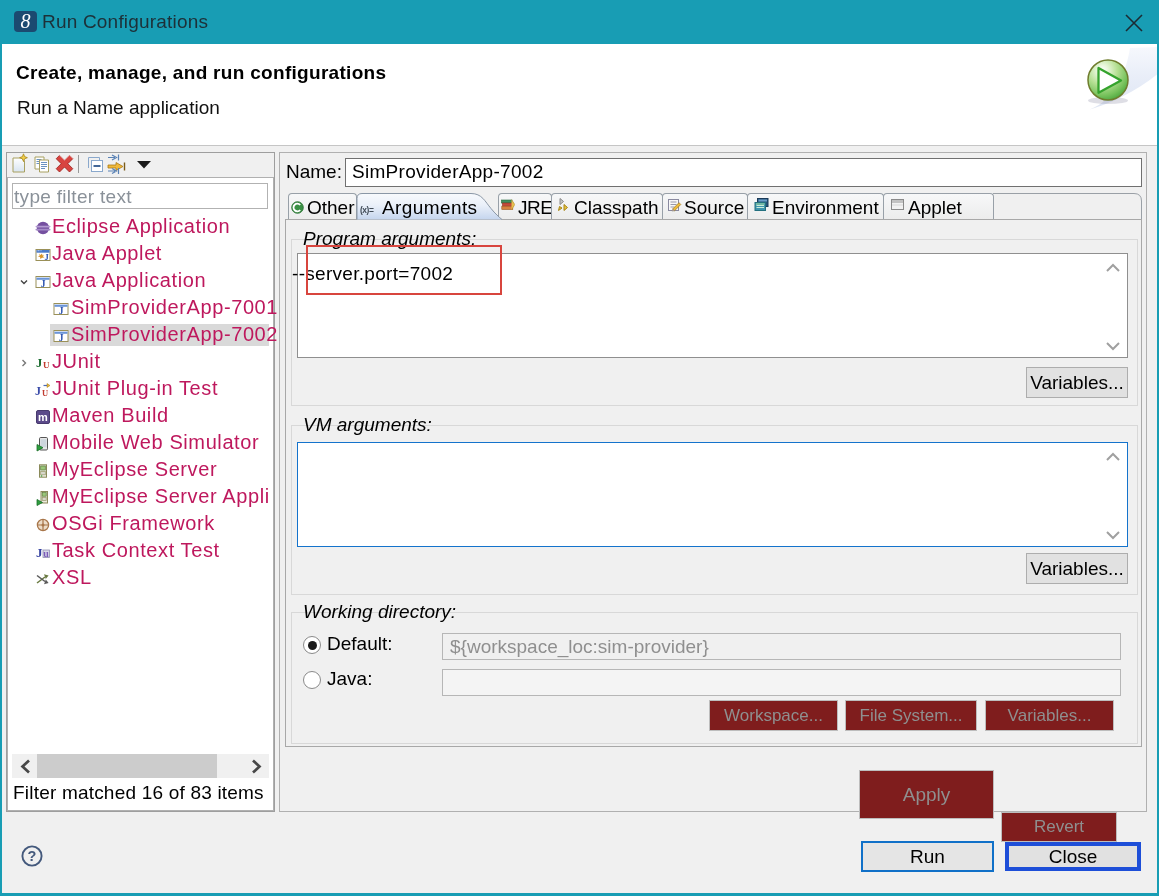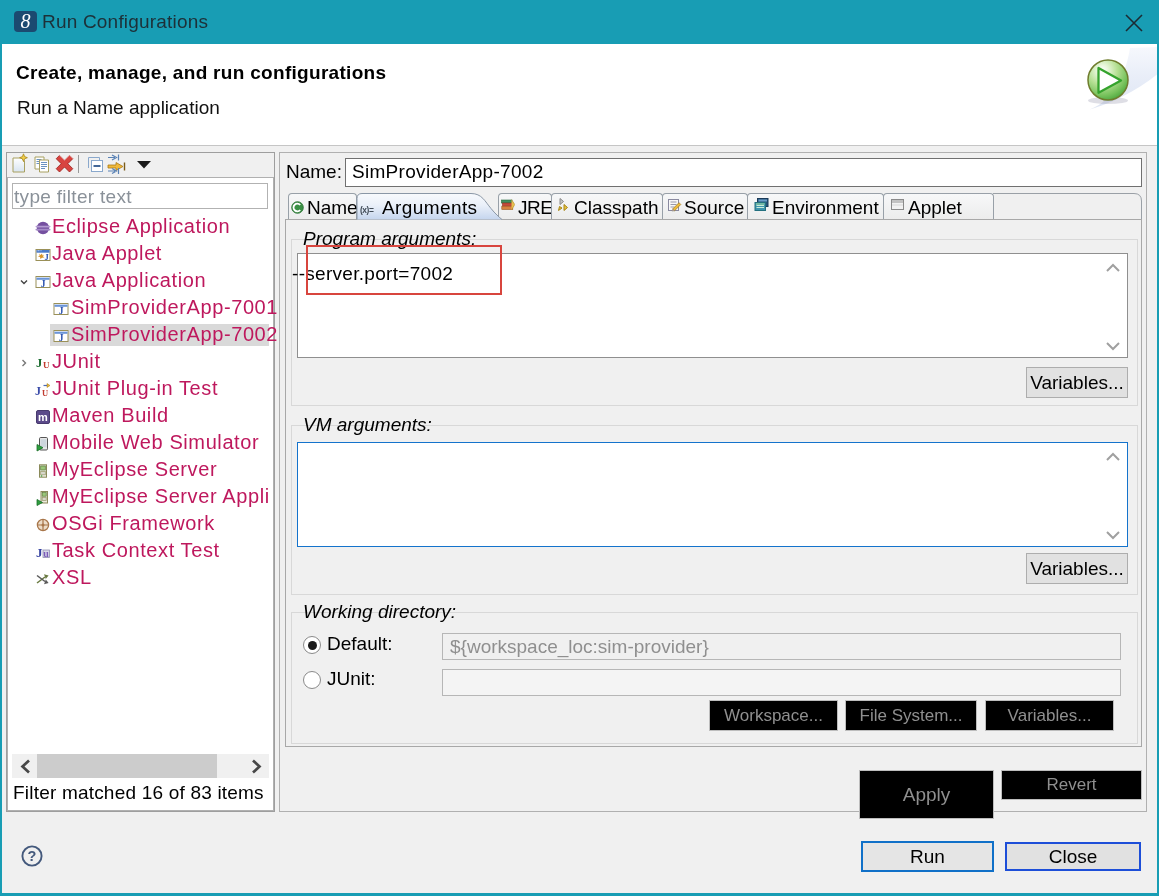--- a/index.html
+++ b/index.html
@@ -59,29 +59,29 @@
   .radio{position:absolute;width:18px;height:18px;border-radius:50%;background:#fff;border:1px solid #8a8a8a;box-sizing:border-box;}
   .radiodot{position:absolute;width:9px;height:9px;border-radius:50%;background:#1a1a1a;}
   #rdef{left:303px;top:636px;}
   #rdefdot{left:307.5px;top:640.5px;}
   #rdeflabel{left:327px;top:633px;font-size:19px;color:#000;}
   #wdef{left:442px;top:633px;width:679px;height:27px;background:#f0f0f0;border:1px solid #b6b6b6;box-sizing:border-box;}
   #wdeftext{left:450px;top:636px;font-size:19px;color:#8f8f8f;}
   #roth{left:303px;top:671px;}
   #rothlabel{left:327px;top:668px;font-size:19px;color:#000;}
   #woth{left:442px;top:669px;width:679px;height:27px;background:#f4f4f4;border:1px solid #b6b6b6;box-sizing:border-box;}
-  .dbtn{position:absolute;background:#000000;border:1px solid #bdbdbd;box-sizing:border-box;color:#8f8f8f;font-size:17px;text-align:center;}
+  .dbtn{position:absolute;background:#7f1d1d;border:1px solid #bdbdbd;box-sizing:border-box;color:#8f8f8f;font-size:17px;text-align:center;}
   #bws{left:709px;top:700px;width:129px;height:31px;}
   #bfs{left:845px;top:700px;width:132px;height:31px;}
   #bvr{left:985px;top:700px;width:129px;height:31px;}
   #bapply{left:859px;top:770px;width:135px;height:49px;font-size:19px;}
-  #brevert{left:1001px;top:770px;width:141px;height:30px;font-size:17px;}
+  #brevert{left:1001px;top:812px;width:116px;height:30px;font-size:17px;}
   
   #brun{left:861px;top:841px;width:133px;height:31px;background:#e5e5e5;border:2px solid #1070c8;font-size:19px;}
-  #bclose{left:1005px;top:842px;width:136px;height:29px;background:#e1e1e1;border:2px solid #1d4ed8;font-size:19px;}
+  #bclose{left:1005px;top:842px;width:136px;height:29px;background:#e1e1e1;border:4px solid #1d4ed8;font-size:19px;}
   .vcent{display:flex;align-items:center;justify-content:center;}
   .ticon{position:absolute;width:16px;height:16px;}
   .trowlbl{position:absolute;font-size:20px;letter-spacing:0.6px;color:#be185d;white-space:nowrap;}
   .arrow{position:absolute;width:10px;height:10px;}
   .tabicon{position:absolute;top:197px;width:15px;height:15px;}
 </style>
 </head>
 <body>
 <div class="abs" id="titlebar"></div>
 <div class="abs" id="titleicon"></div>
@@ -128,21 +128,21 @@
   </div>
 
 <div class="abs group" id="wgroup"></div>
 <div class="abs glabel" id="wlabel">Working directory:</div>
 <div class="abs radio" id="rdef"></div>
 <div class="abs radiodot" id="rdefdot"></div>
 <div class="abs" id="rdeflabel">Default:</div>
 <div class="abs" id="wdef"></div>
 <div class="abs" id="wdeftext">${workspace_loc:sim-provider}</div>
 <div class="abs radio" id="roth"></div>
-<div class="abs" id="rothlabel">JUnit:</div>
+<div class="abs" id="rothlabel">Java:</div>
 <div class="abs" id="woth"></div>
 <div class="abs dbtn vcent" id="bws">
     <span>Workspace...</span>
   </div>
 <div class="abs dbtn vcent" id="bfs">
     <span>File System...</span>
   </div>
 <div class="abs dbtn vcent" id="bvr">
     <span>Variables...</span>
   </div>
@@ -328,21 +328,21 @@
 <div class="trowlbl" style="left:52px;top:564px">XSL</div>
 
 <svg class="abs" style="left:18px;top:758px" width="16" height="17" viewBox="0 0 16 17">
     <path d="M11 2.5 L4.5 8.5 L11 14.5" stroke="#484848" stroke-width="2.7" fill="none"></path>
   </svg>
 <svg class="abs" style="left:248px;top:758px" width="16" height="17" viewBox="0 0 16 17">
     <path d="M5 2.5 L11.5 8.5 L5 14.5" stroke="#484848" stroke-width="2.7" fill="none"></path>
   </svg>
 
 <div class="tab" style="left:288px;width:69px;"></div>
-<div class="tabtext" style="left:307px">Name</div>
+<div class="tabtext" style="left:307px">Other</div>
 <div class="tab" style="left:498px;width:54px;"></div>
 <div class="tabtext" style="left:518px;letter-spacing:-0.5px">JRE</div>
 <div class="tab" style="left:551px;width:112px;"></div>
 <div class="tabtext" style="left:574px">Classpath</div>
 <div class="tab" style="left:662px;width:86px;"></div>
 <div class="tabtext" style="left:684px">Source</div>
 <div class="tab" style="left:747px;width:137px;"></div>
 <div class="tabtext" style="left:772px">Environment</div>
 <div class="tab" style="left:883px;width:111px;"></div>
 <div class="tabtext" style="left:908px">Applet</div>

